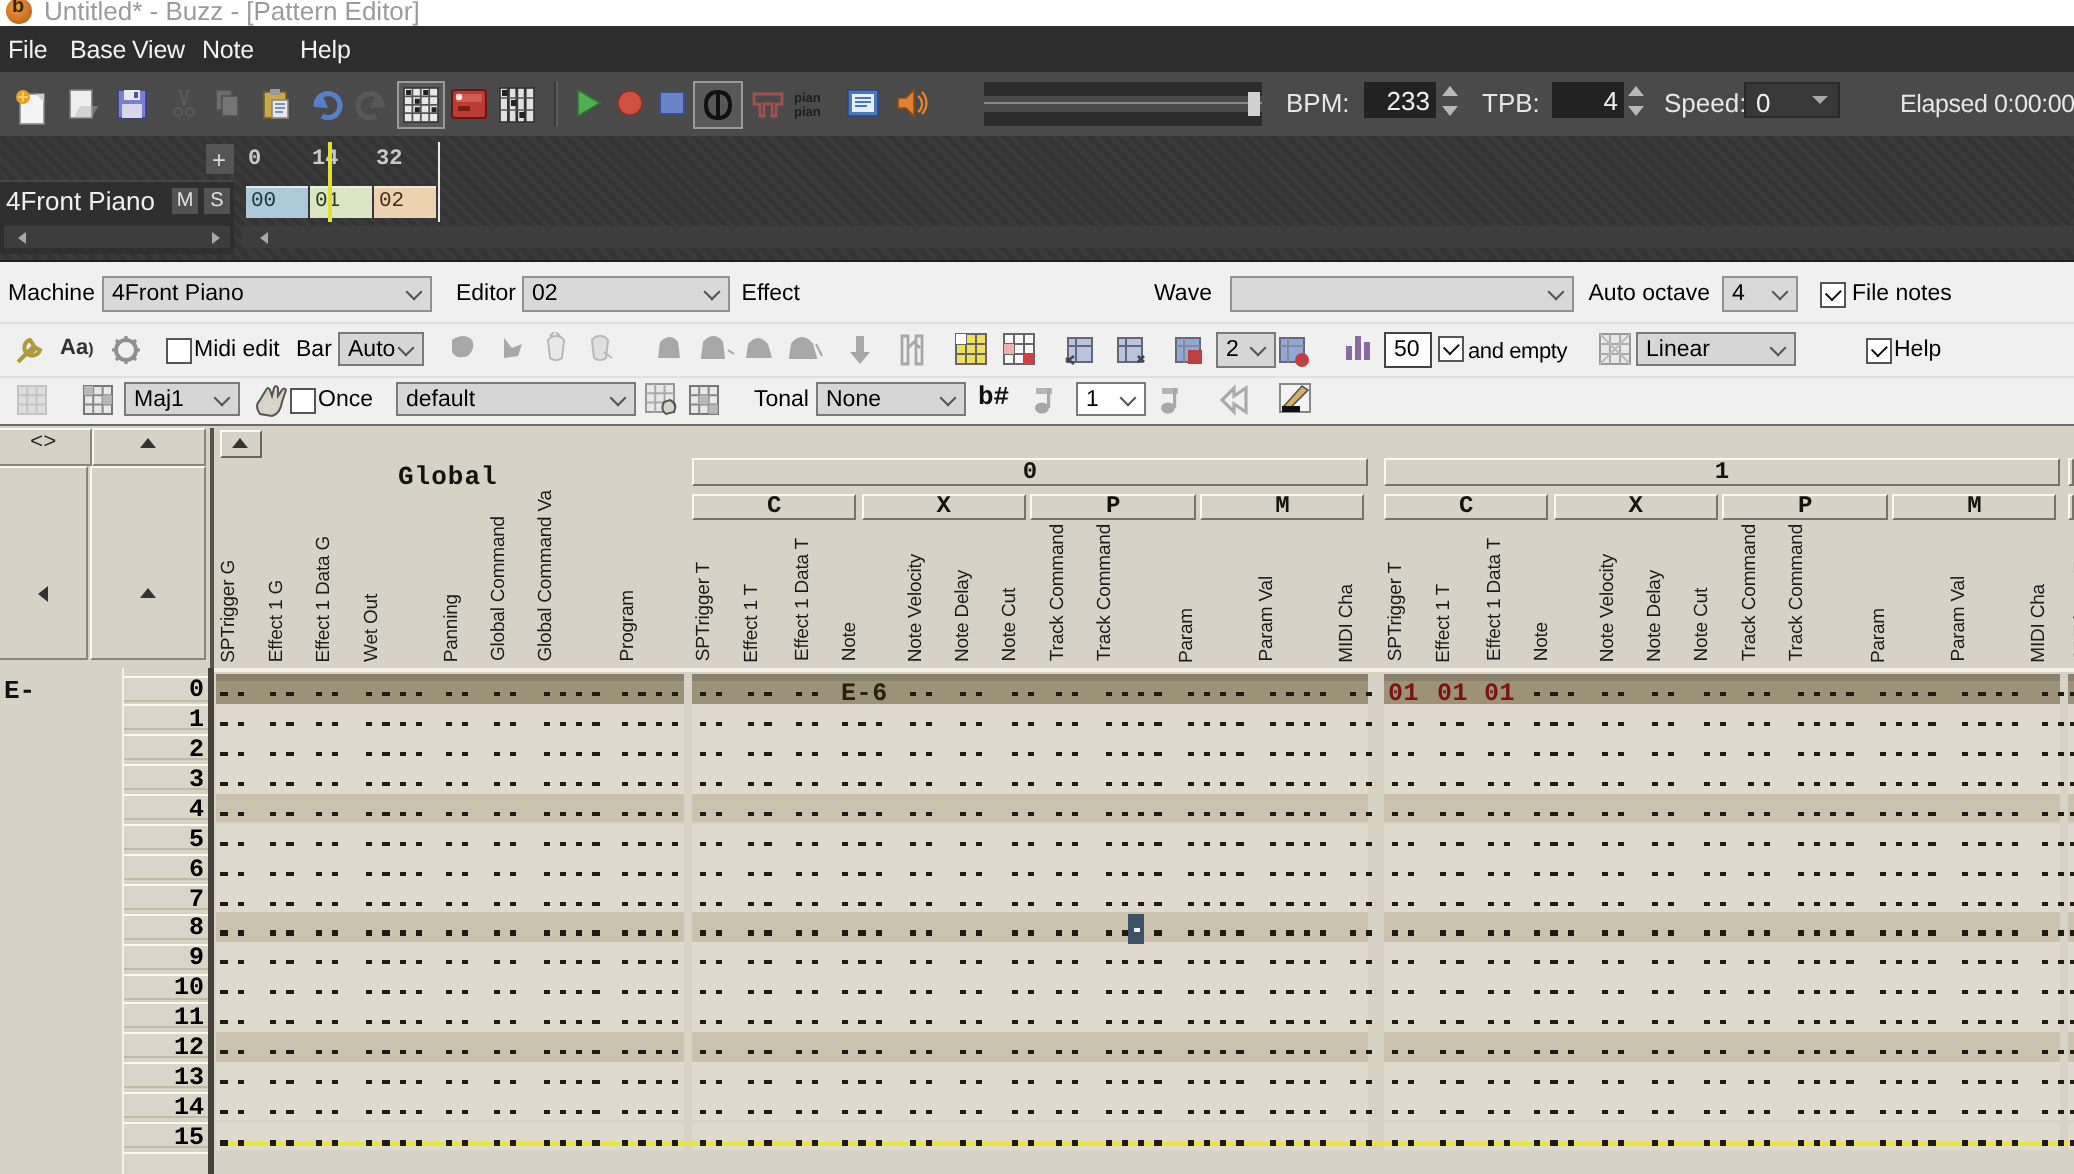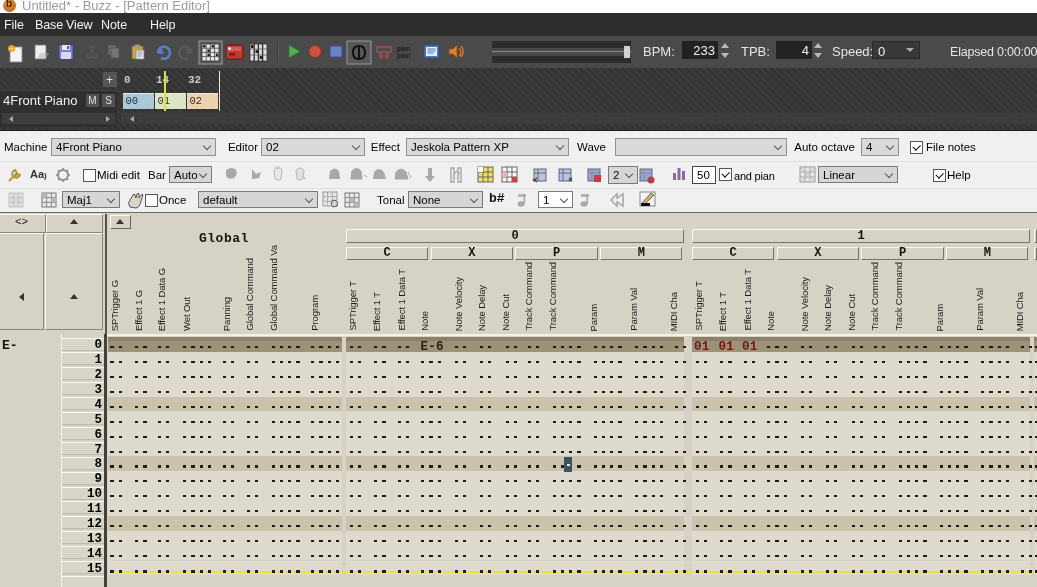--- a/index.html
+++ b/index.html
@@ -221,24 +221,20 @@
   <div class="combo comboL" style="left:51px;top:137.5px;width:165px;height:18px;">
       <span class="tx">4Front Piano</span>
       <span class="ch"></span>
     </div>
   <div class="lbl" style="left:218px;top:140px;width:40px;text-align:right;font-size:11.5px;">Editor</div>
   <div class="combo comboL" style="left:261px;top:137.5px;width:104px;height:18px;">
       <span class="tx">02</span>
       <span class="ch"></span>
     </div>
   <div class="lbl" style="left:366px;top:140px;width:34px;text-align:right;font-size:11.5px;">Effect</div>
-  <div class="combo comboL" style="left:406px;top:137.5px;width:163px;height:18px;">
-      <span class="tx">Jeskola Pattern XP</span>
-      <span class="ch"></span>
-    </div>
   <div class="lbl" style="left:577px;top:140px;width:32px;text-align:left;font-size:11.5px;">Wave</div>
   <div class="combo comboL" style="left:615px;top:137.5px;width:172px;height:18px;">
       <span class="tx"></span>
       <span class="ch"></span>
     </div>
   <div class="lbl" style="left:794px;top:140px;width:61px;text-align:right;font-size:11.5px;">Auto octave</div>
   <div class="combo comboL" style="left:861px;top:137.5px;width:38px;height:18px;">
       <span class="tx">4</span>
       <span class="ch"></span>
     </div>
@@ -318,21 +314,21 @@
     </svg>
   <svg class="abs" style="left:672px;top:167px;" width="15" height="15">
       <rect x="1" y="6" width="3" height="7" fill="#8a6aa0"></rect>
       <rect x="5.5" y="1" width="3" height="12" fill="#8a6aa0"></rect>
       <rect x="10" y="4" width="3" height="9" fill="#8a6aa0"></rect>
     </svg>
   <div class="combo" style="left:692px;top:165.5px;width:24px;height:18px;border-color:#444;">
       <span class="tx">50</span>
     </div>
   <div class="cb on" style="left:719px;top:168px;"></div>
-  <div class="lbl" style="left:734px;top:168.5px;font-size:11px;letter-spacing:-0.2px;">and pian</div>
+  <div class="lbl" style="left:734px;top:168.5px;font-size:11px;letter-spacing:-0.2px;">and empty</div>
   <svg class="abs" style="left:799px;top:166px;" width="20" height="18">
       <g transform="translate(1,1)">
         <rect x="0" y="0" width="15" height="15" fill="#e8e8e8" stroke="#999"></rect>
         <path d="M0 5h15 M0 10h15 M5 0v15 M10 0v15" stroke="#aaa"></path>
         <path d="M0 0 l15 15 M15 0 l-15 15" stroke="#bbb"></path>
       </g>
     </svg>
   <div class="combo combog" style="left:818px;top:166px;width:80px;height:17px;">
       <span class="tx">Linear</span>
       <span class="ch"></span>

